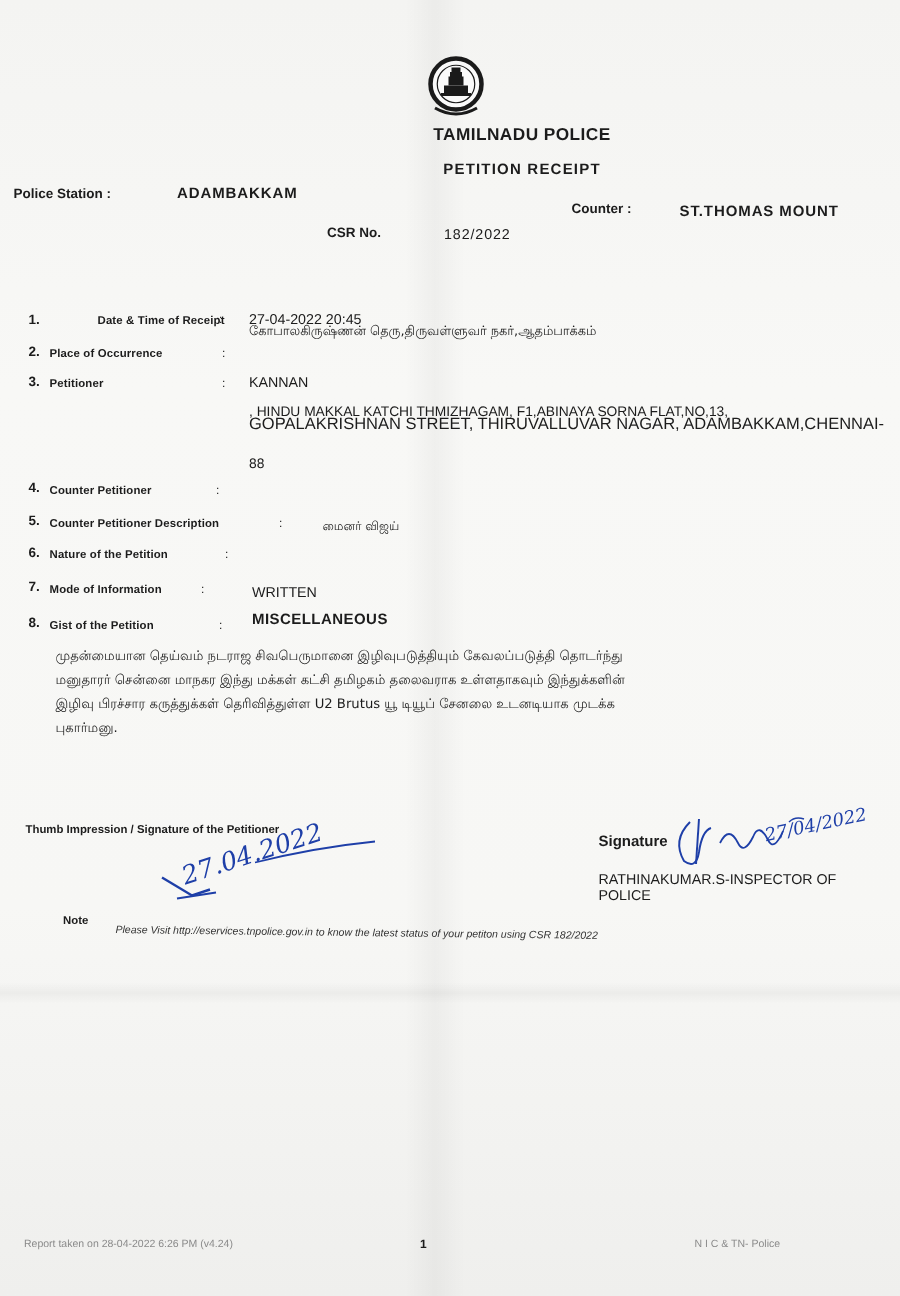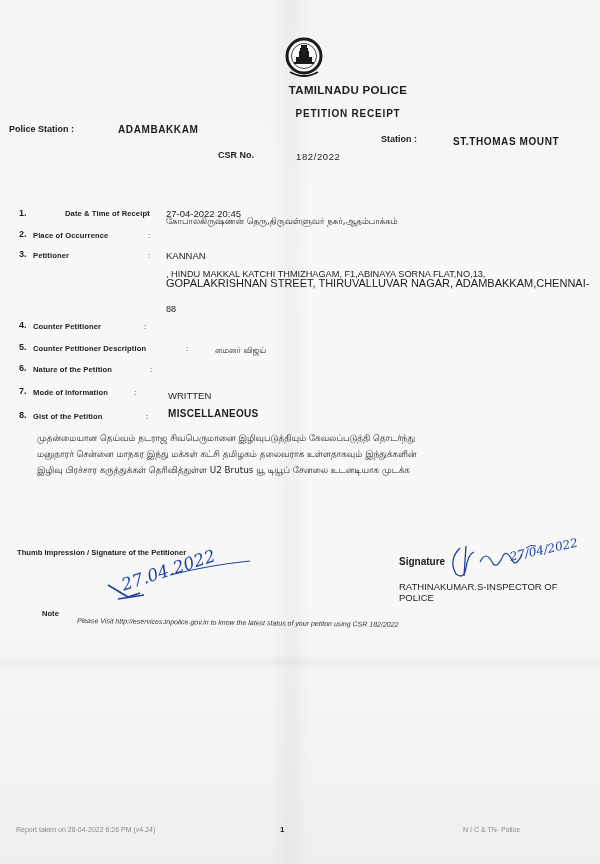--- a/index.html
+++ b/index.html
@@ -63,21 +63,21 @@
   <rect x="17" y="15" width="10" height="6" fill="#1a1a1a"></rect>
   <rect x="14" y="21" width="16" height="5" fill="#1a1a1a"></rect>
   <rect x="12" y="26" width="20" height="2" fill="#1a1a1a"></rect>
   <path d="M8 36 Q22 44 36 36" stroke="#1a1a1a" stroke-width="2" fill="none"></path>
 </svg>
 <div class="abs title t1">TAMILNADU POLICE</div>
 <div class="abs title t2">PETITION RECEIPT</div>
 
 <div class="abs lbl-b" style="left:9px; top:124px;">Police Station :</div>
 <div class="abs val-b" style="left:118px; top:124px;">ADAMBAKKAM</div>
-<div class="abs lbl-b" style="left:381px; top:134px;">Station :</div>
+<div class="abs lbl-b" style="left:381px; top:134px;">Counter :</div>
 <div class="abs val-b" style="left:453px; top:136px;">ST.THOMAS MOUNT</div>
 <div class="abs lbl-b" style="left:218px; top:150px;">CSR No.</div>
 <div class="abs val-b" style="left:296px; top:151px; font-weight:normal; font-size:9.5px;">182/2022</div>
 
 <div>
   <span class="abs row-num" style="left:19px; top:208px;">1.</span>
   <span class="abs row-lbl" style="left:33px; top:209px;margin-left:32px;">Date &amp; Time of Receipt</span>
   <span class="abs colon" style="left:146px; top:208px;">:</span>
   <span class="abs row-val" style="left:166px; top:208px;">27-04-2022  20:45</span>
 </div>
@@ -129,20 +129,21 @@
 <div>
   <span class="abs row-num" style="left:19px; top:410px;">8.</span>
   <span class="abs row-lbl" style="left:33px; top:412px;">Gist of the Petition</span>
   <span class="abs colon" style="left:146px; top:412px;">:</span>
 </div>
 
 <div class="abs" style="left:37px; top:430px; width:540px;">
   <div class="gist">முதன்மையான தெய்வம் நடராஜ சிவபெருமானை இழிவுபடுத்தியும் கேவலப்படுத்தி தொடர்ந்து</div>
   <div class="gist">மனுதாரர் சென்னை மாநகர இந்து மக்கள் கட்சி தமிழகம் தலைவராக உள்ளதாகவும் இந்துக்களின்</div>
   <div class="gist">இழிவு பிரச்சார கருத்துக்கள் தெரிவித்துள்ள U2 Brutus யூ டியூப் சேனலை உடனடியாக முடக்க</div>
+  <div class="gist">புகார்மனு.</div>
 </div>
 
 <div class="abs sig-lbl" style="left:17px; top:548px;">Thumb Impression / Signature of the Petitioner</div>
 <svg class="abs" style="left:100px; top:555px;" width="160" height="60" viewBox="0 0 160 60">
   <path d="M8 30 L28 42 L40 38" stroke="#1e3fa8" stroke-width="1.6" fill="none"></path>
   <path d="M18 44 L44 40" stroke="#1e3fa8" stroke-width="1.4" fill="none"></path>
   <path d="M70 20 Q110 10 150 6" stroke="#1e3fa8" stroke-width="1.2" fill="none"></path>
 </svg>
 <div class="abs hand" style="left:122px; top:575px; font-size:17px; transform:rotate(-18deg); transform-origin:left center;">27.04.2022</div>
 

